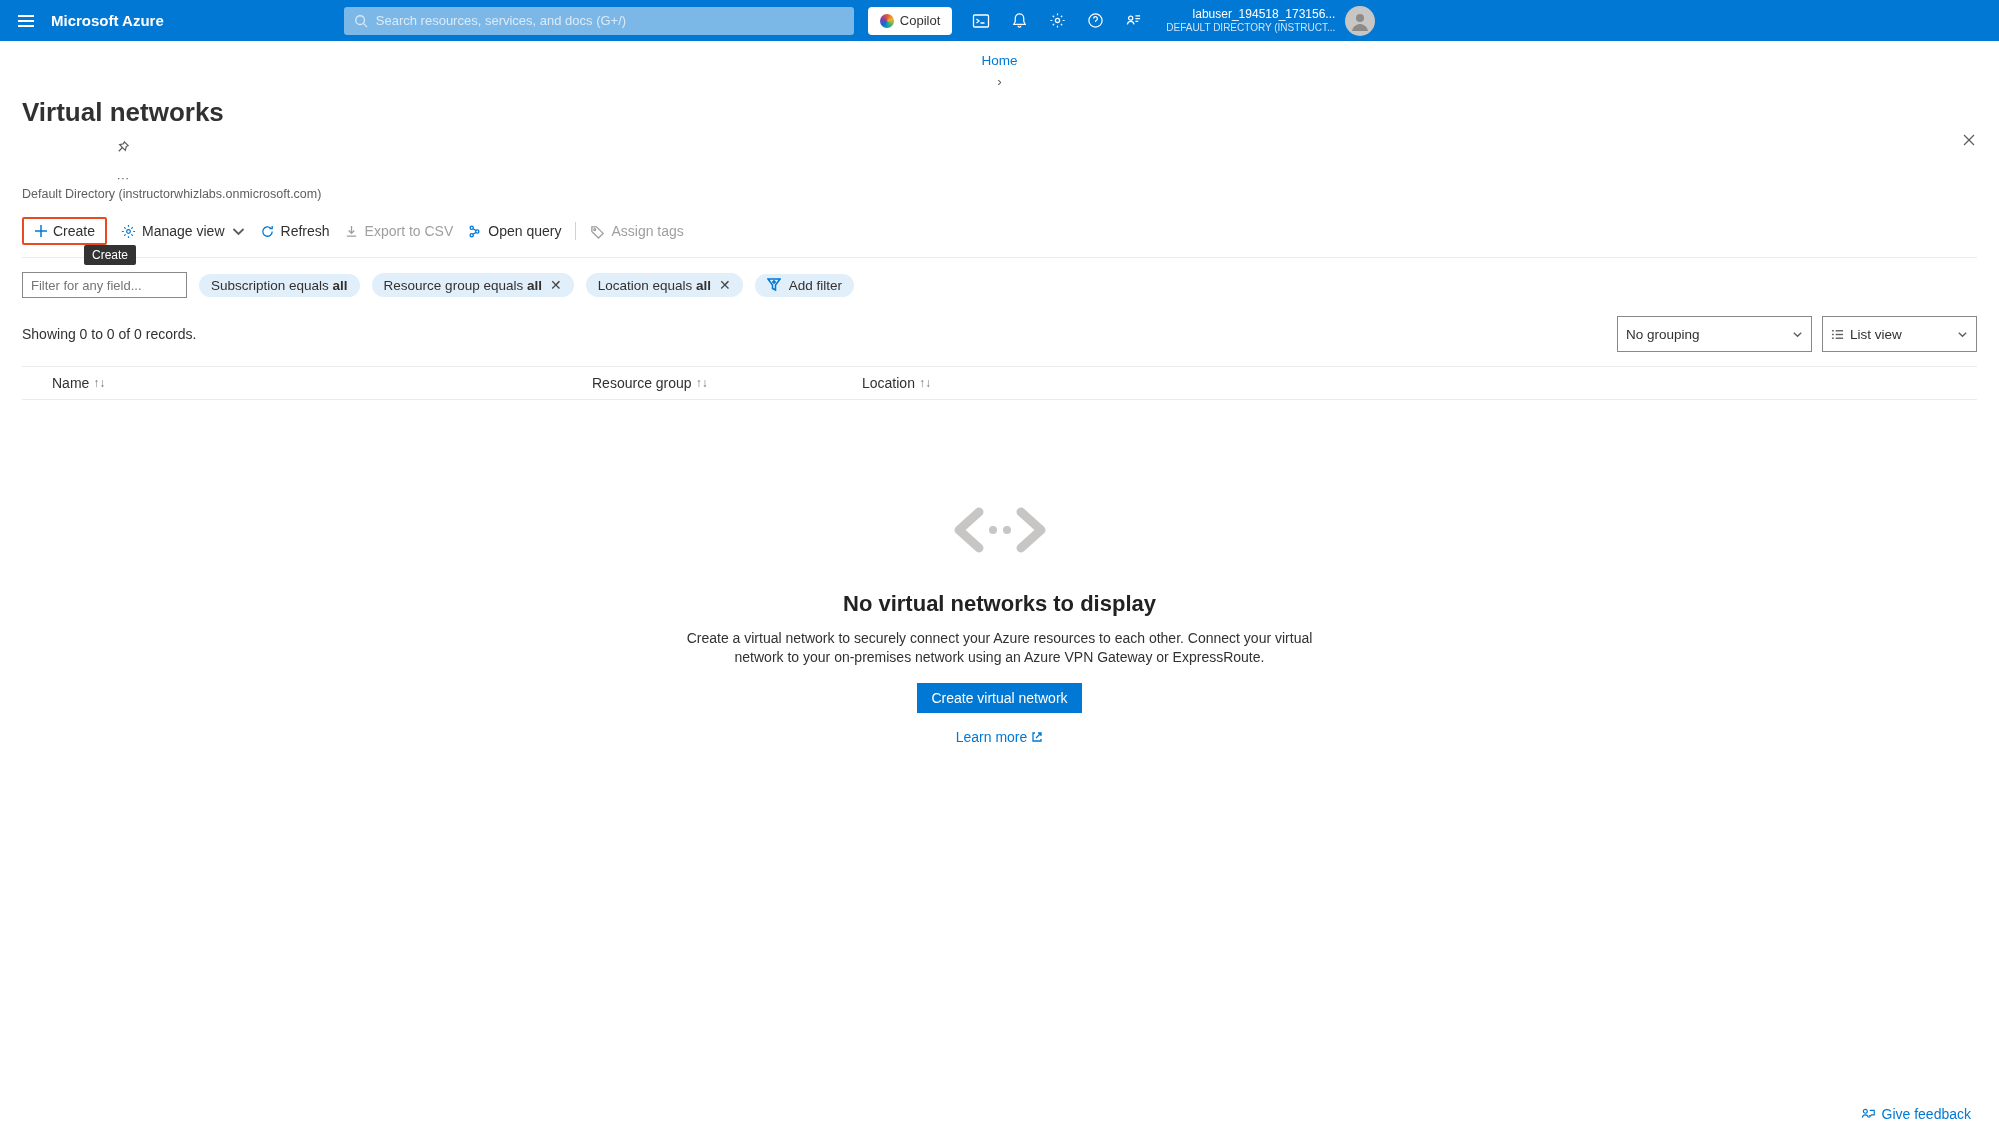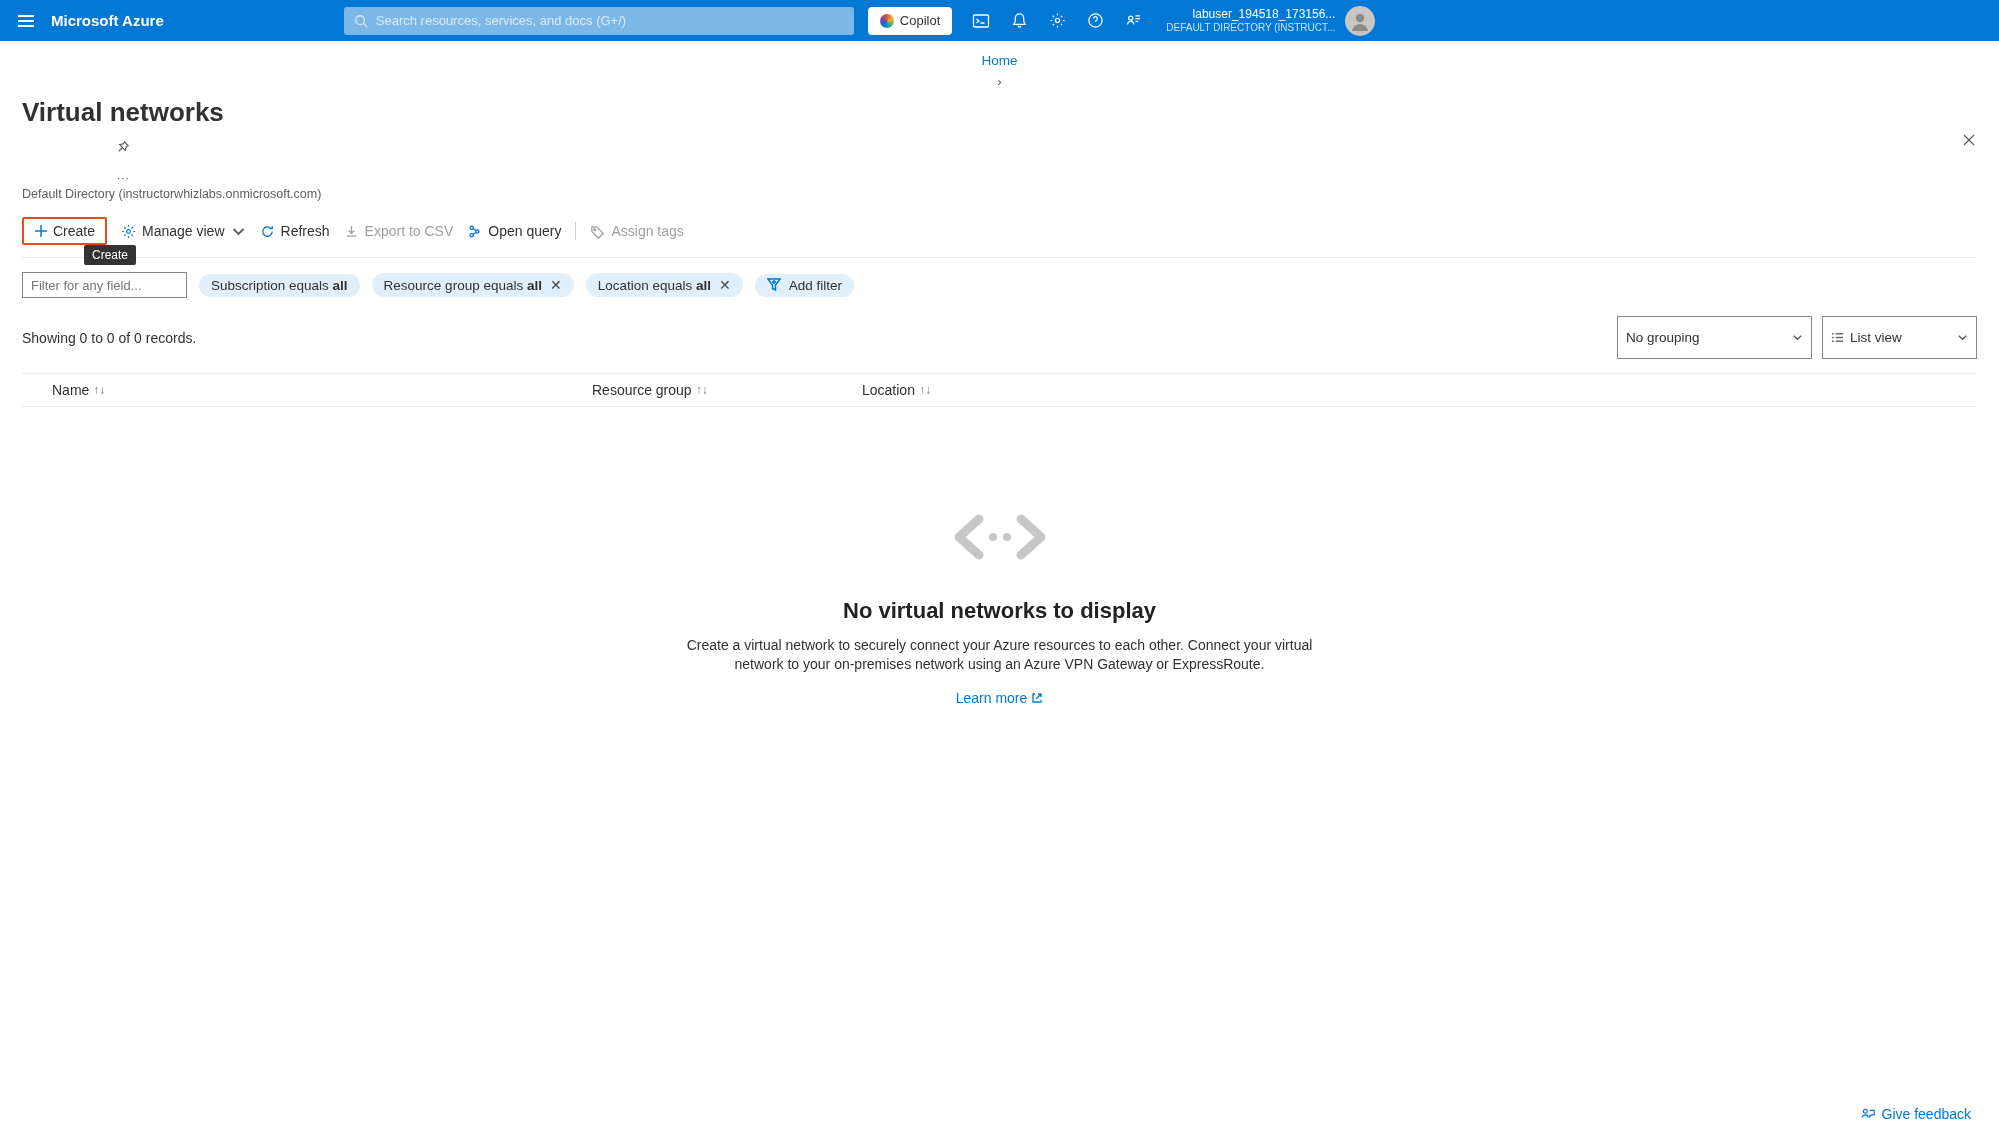--- a/index.html
+++ b/index.html
@@ -46,21 +46,21 @@
   
   .filterbar { display:flex; align-items:center; gap:12px; margin-top:14px; }
   .filter-input { width:165px; height:26px; border:1px solid #8a8886; padding:0 8px; font-size:13px; }
   .pill { background:#e1effa; border-radius:14px; padding:4px 12px; font-size:13.5px; display:flex; align-items:center; gap:8px; cursor:pointer; }
   .pill .x { color:#454545; cursor:pointer; font-size:14px; }
   .pill-add svg { width:14px; height:14px; }
   
   .rowbar { display:flex; align-items:center; justify-content:space-between; margin-top:18px; }
   .records { font-size:14px; color:#323130; }
   .view-selects { display:flex; gap:10px; }
-  .sel { border:1px solid #8a8886; height:43px; display:flex; align-items:center; justify-content:space-between; padding:0 8px; font-size:13.5px; cursor:pointer; background:#fff; }
+  .sel { border:1px solid #8a8886; height:36px; display:flex; align-items:center; justify-content:space-between; padding:0 8px; font-size:13.5px; cursor:pointer; background:#fff; }
   .sel.group { width:195px; }
   .sel.view { width:155px; }
   
   .tablehead { display:flex; border-top:1px solid #edebe9; border-bottom:1px solid #edebe9; margin-top:14px; padding:8px 0; }
   .th { font-size:14px; display:flex; align-items:center; gap:4px; }
   .th1 { margin-left:30px; flex:0 0 540px; }
   .th2 { flex:0 0 270px; }
   .th3 { flex:0 0 200px; }
   .sortglyph { color:#777; font-size:12px; }
   
@@ -286,20 +286,21 @@
     <div class="empty-icon">
       <svg width="98" height="60" viewBox="0 0 98 60" fill="none">
         <path d="M28 12 L8 30 L28 48" stroke="#c8c6c4" stroke-width="9" stroke-linecap="round" stroke-linejoin="round"></path>
         <path d="M70 12 L90 30 L70 48" stroke="#c8c6c4" stroke-width="9" stroke-linecap="round" stroke-linejoin="round"></path>
         <circle cx="42" cy="30" r="4" fill="#c8c6c4"></circle>
         <circle cx="56" cy="30" r="4" fill="#c8c6c4"></circle>
       </svg>
     </div>
     <div class="empty-title">No virtual networks to display</div>
     <div class="empty-desc">Create a virtual network to securely connect your Azure resources to each other. Connect your virtual network to your on-premises network using an Azure VPN Gateway or ExpressRoute.</div>
+    <div><button class="empty-btn">Create virtual network</button></div>
     <div class="learn">
       <span>Learn more</span>
       <svg width="12" height="12" viewBox="0 0 12 12" fill="none" stroke="#0078d4" stroke-width="1.3">
           <path d="M4 2H2v8h8V8M7 2h3v3M10 2 5 7"></path>
         </svg>
     </div>
   </div>
 </div>
 
 <div class="feedback">

